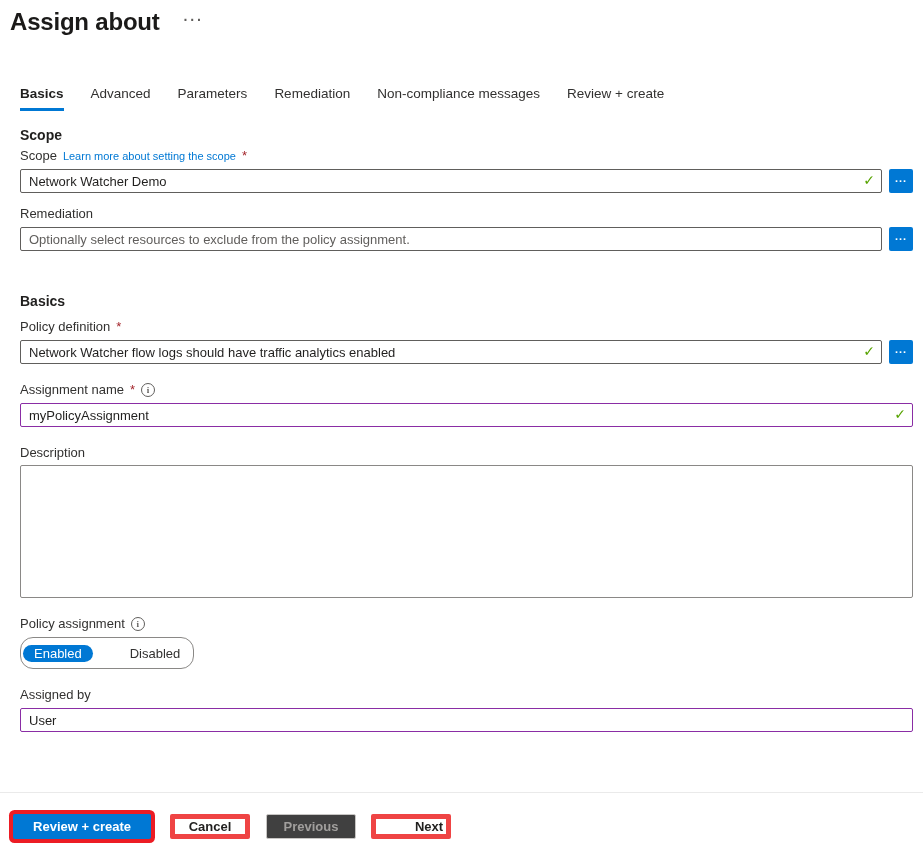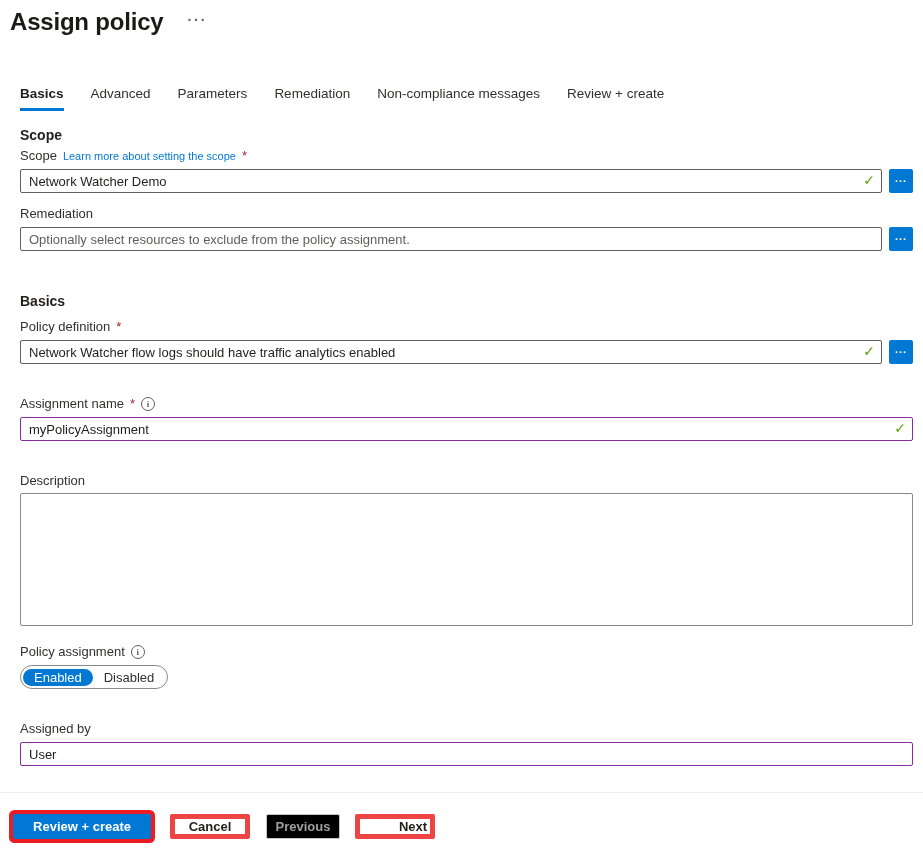--- a/index.html
+++ b/index.html
@@ -59,21 +59,21 @@
   .info-icon {
     display: inline-flex; align-items: center; justify-content: center;
     width: 14px; height: 14px; border: 1px solid #605e5c; border-radius: 50%;
     color: #605e5c; font-size: 9px; font-style: normal; cursor: default;
   }
   .info-icon::after { content: "i"; font-family: "Liberation Serif", serif; font-weight: 700; }
   
   .pill-toggle {
     display: inline-flex; align-items: center;
     border: 1px solid #8a8886; border-radius: 13px;
-    padding: 2px; height: 24px; cursor: pointer;
+    padding: 2px; height: 32px; cursor: pointer; gap: 26px;
   }
   .pill-opt { font-size: 13px; padding: 1px 11px; border-radius: 10px; color: #323130; }
   .pill-opt.selected { background: #0078d4; color: #fff; }
   
   .footer-divider { position: absolute; left: 0; right: 0; top: 792px; border-top: 1px solid #eaeaea; }
   .footer { position: absolute; top: 814px; left: 11px; display: flex; align-items: center; }
   .btn {
     height: 25px; font-size: 13px; font-weight: 700;
     font-family: "Liberation Sans", "DejaVu Sans", sans-serif;
     border-radius: 2px; cursor: pointer;
@@ -81,33 +81,33 @@
   }
   .btn-review {
     background: #0078d4; color: #fff; border: none;
     width: 138px;
     box-shadow: 0 0 0 4px #ec1c24;
     margin-left: 2px;
   }
   .btn-secondary { background: #fff; border: 5px solid #ef4444; color: #201f1e; }
   .btn-cancel { width: 80px; margin-left: 19px; }
   .btn-previous {
-    background: #000000; border: 1px solid #c8c6c4; color: #a19f9d;
-    width: 74px; margin-left: 16px; cursor: default;
+    background: #404040; border: 1px solid #c8c6c4; color: #a19f9d;
+    width: 90px; margin-left: 16px; cursor: default;
   }
   .btn-next { width: 80px; margin-left: 15px; padding-left: 36px; }
   
   .mt5 { margin-top: 5px; } .mt6 { margin-top: 6px; } .mt13 { margin-top: 13px; }
-  .mt16 { margin-top: 16px; } .mt18 { margin-top: 32px; } .mt42 { margin-top: 42px; }
+  .mt16 { margin-top: 16px; } .mt18 { margin-top: 18px; } .mt42 { margin-top: 42px; }
 </style>
 </head>
 <body>
 
 <div class="title-row">
-  <h1 class="page-title">Assign policy</h1>
+  <h1 class="page-title">Assign about</h1>
   <span class="title-more">···</span>
 </div>
 
 <div class="tabs">
   <span class="tab active">Basics</span>
   <span class="tab">Advanced</span>
   <span class="tab">Parameters</span>
   <span class="tab">Remediation</span>
   <span class="tab">Non-compliance messages</span>
   <span class="tab">Review + create</span>

